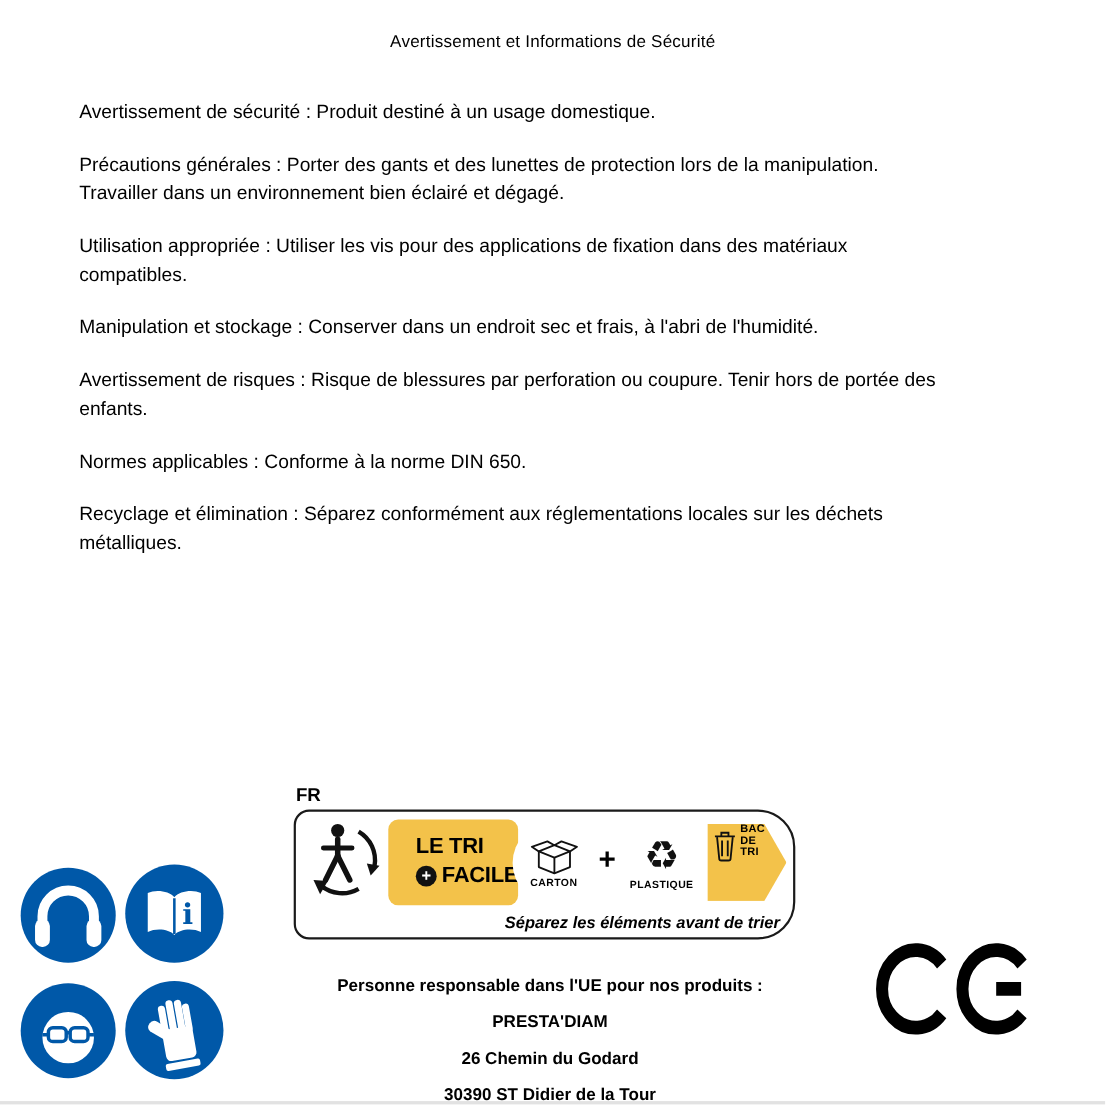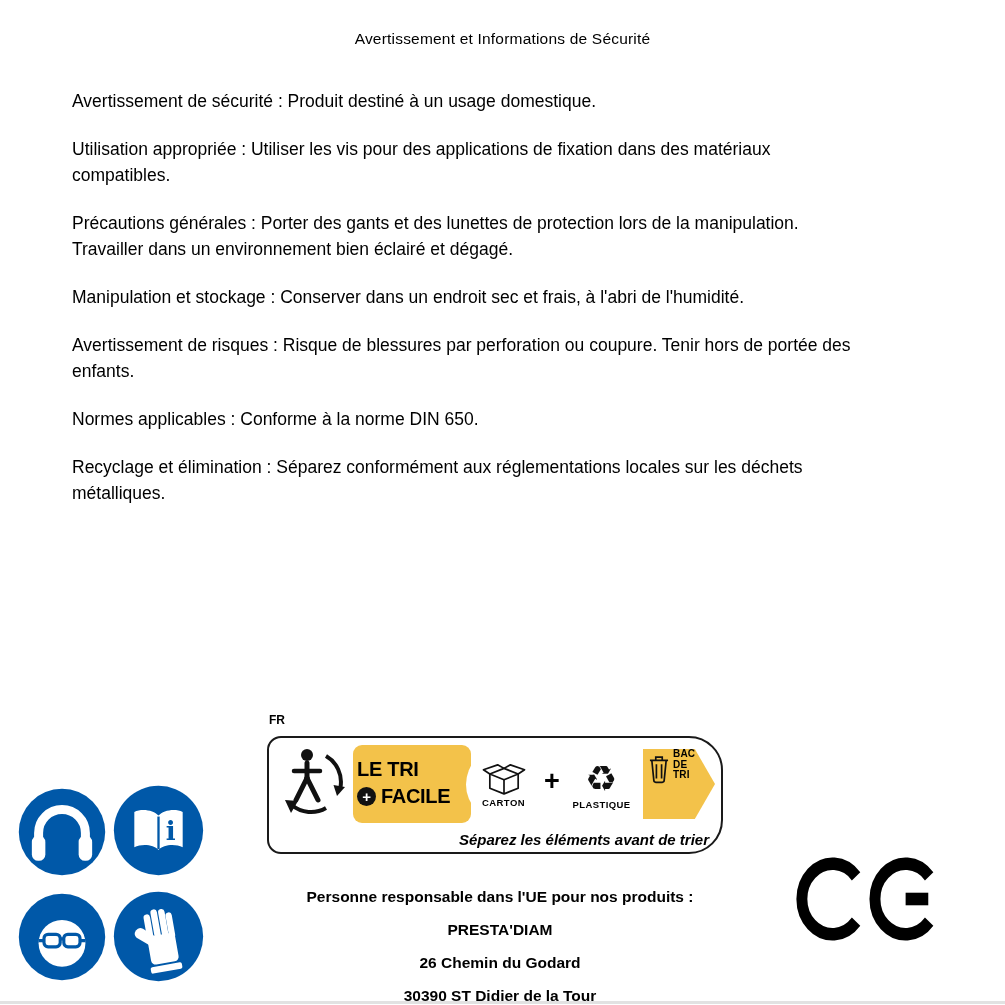--- a/index.html
+++ b/index.html
@@ -11,30 +11,30 @@
   .title { padding-top:30px; text-align:center; font-size:15.5px; font-weight:normal; letter-spacing:.2px; }
   .body-text { margin:40px 34px 0 72px; }
   .para { font-size:17.5px; line-height:26px; margin-bottom:22px; white-space:pre-line; }
 
   .m-icon { position:absolute; line-height:0; }
   .m-icon.ear     { left:17px;  top:787px; }
   .m-icon.book    { left:112px; top:784px; }
   .m-icon.goggles { left:17px;  top:892px; }
   .m-icon.glove   { left:112px; top:890px; }
 
-  .fr-label { position:absolute; left:269px; top:713px; font-size:12px; font-weight:bold; }
+  .fr-label { position:absolute; left:269px; top:713px; font-size:17px; font-weight:bold; }
 
   .tri-block {
     position:absolute; left:267px; top:736px; width:456px; height:118px;
     border:2.5px solid #1a1a1a; border-radius:14px 34px 34px 14px; background:#fff;
   }
   .triman-wrap { position:absolute; left:8px; top:5px; line-height:0; }
   .badge {
     position:absolute; left:84px; top:7px; width:118px; height:78px;
-    background:#F3C24A; border-radius:9px; padding:13px 0 0 4px;
+    background:#F3C24A; border-radius:9px; padding:13px 0 0 25px;
   }
   .badge-l1 { font-size:20px; font-weight:bold; letter-spacing:-.3px; }
   .badge-l2 { display:flex; align-items:center; gap:5px; margin-top:4px; font-size:20px; font-weight:bold; letter-spacing:-.3px; }
   .plus-circle {
     width:19px; height:19px; border-radius:50%; background:#111; color:#fff;
     display:inline-flex; align-items:center; justify-content:center;
     font-size:15px; font-weight:bold; line-height:1;
   }
   .mat-circle {
     position:absolute; width:75px; height:75px; border-radius:50%; background:#fff;
@@ -62,24 +62,24 @@
 </style>
 </head>
 <body>
 
 <div class="page">
 
   <h1 class="title">Avertissement et Informations de Sécurité</h1>
 
   <div class="body-text">
     <p class="para">Avertissement de sécurité : Produit destiné à un usage domestique.</p>
+    <p class="para">Précautions générales : Porter des gants et des lunettes de protection lors de la manipulation.
+Travailler dans un environnement bien éclairé et dégagé.</p>
     <p class="para">Utilisation appropriée : Utiliser les vis pour des applications de fixation dans des matériaux
 compatibles.</p>
-    <p class="para">Précautions générales : Porter des gants et des lunettes de protection lors de la manipulation.
-Travailler dans un environnement bien éclairé et dégagé.</p>
     <p class="para">Manipulation et stockage : Conserver dans un endroit sec et frais, à l'abri de l'humidité.</p>
     <p class="para">Avertissement de risques : Risque de blessures par perforation ou coupure. Tenir hors de portée des
 enfants.</p>
     <p class="para">Normes applicables : Conforme à la norme DIN 650.</p>
     <p class="para">Recyclage et élimination : Séparez conformément aux réglementations locales sur les déchets
 métalliques.</p>
   </div>
 
   <div class="m-icon ear">
     <svg width="90" height="90" viewBox="0 0 100 100">

